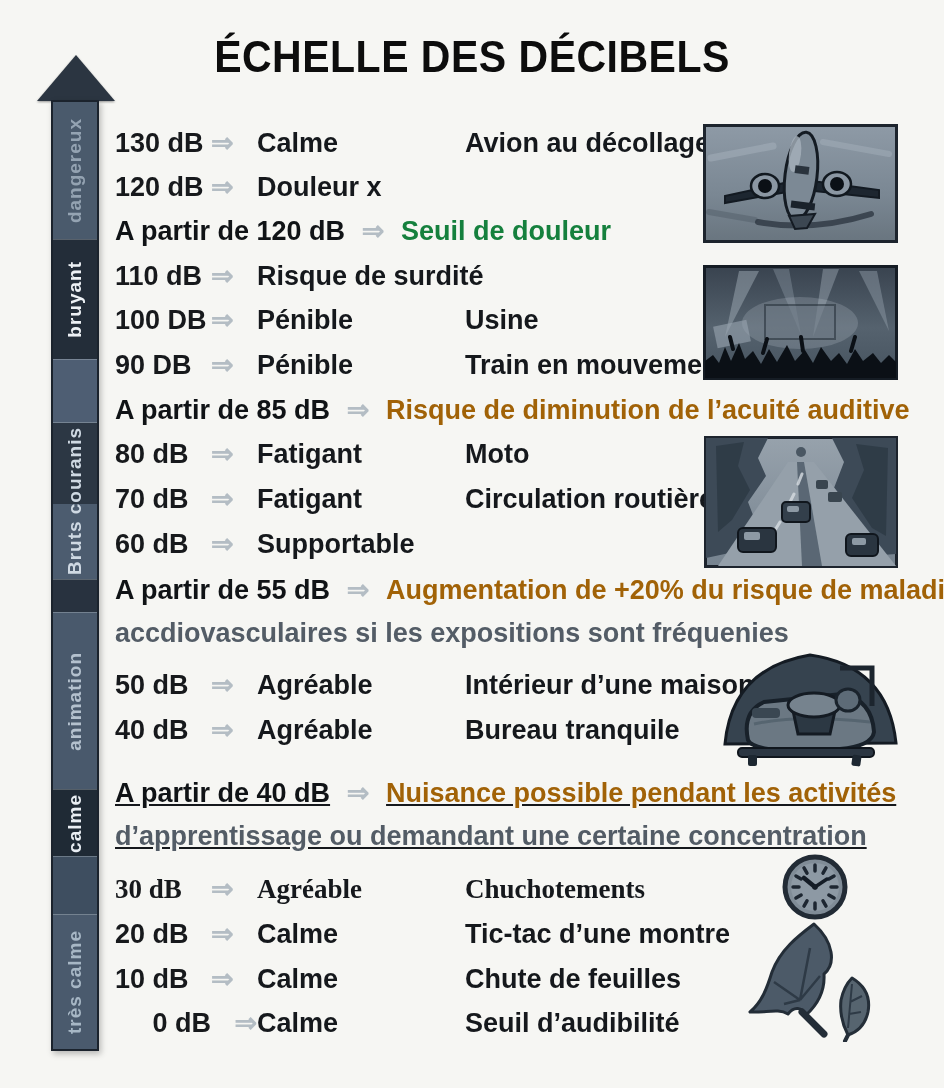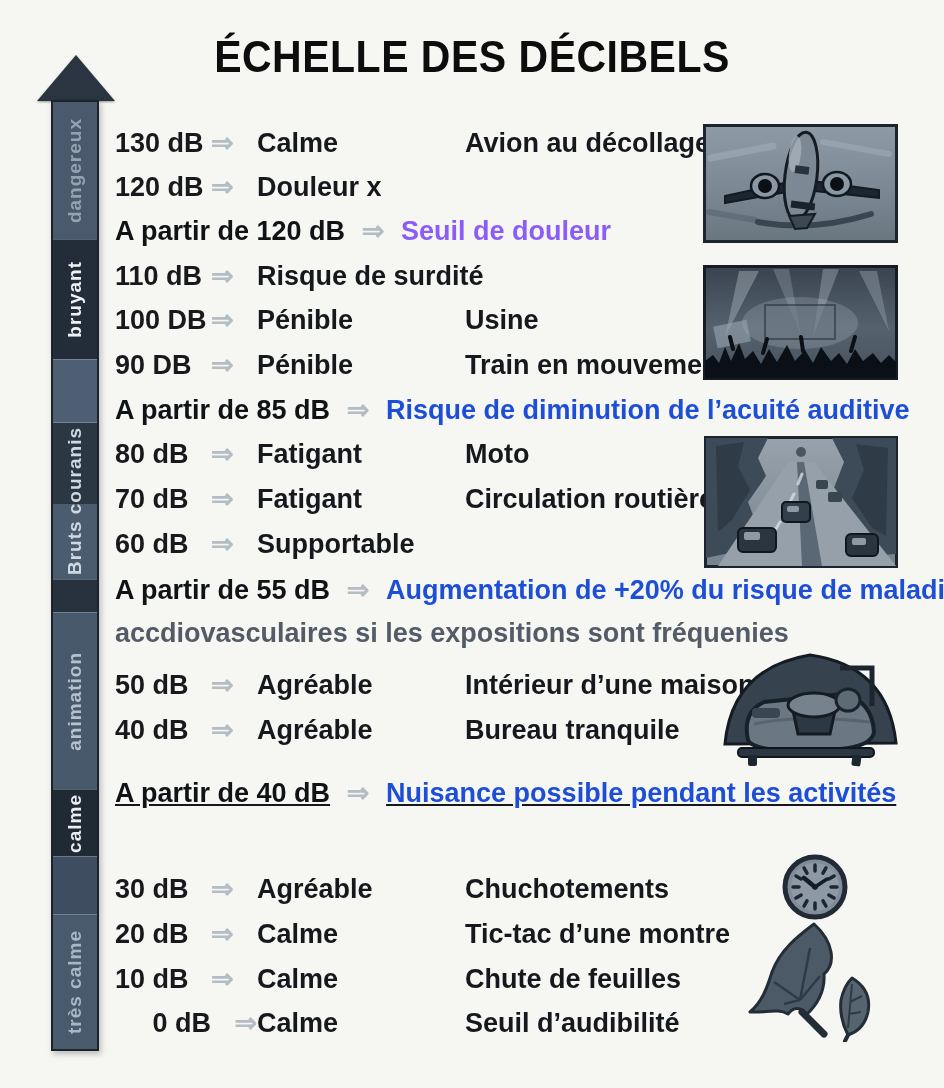--- a/index.html
+++ b/index.html
@@ -20,22 +20,22 @@
   .seg span{writing-mode:vertical-rl;transform:rotate(180deg);
             font-size:19px;font-weight:700;letter-spacing:1px;white-space:nowrap;}
   
   .row{position:absolute;left:115px;white-space:nowrap;font-size:27px;line-height:1.15;color:#15181c;}
   .row .db{display:inline-block;min-width:96px;font-weight:700;color:#17191c;}
   .row .arr{display:inline-block;min-width:46px;color:#b4bdc4;font-weight:700;}
   .row .effect{font-weight:600;}
   .row .example{position:absolute;left:338px;font-weight:600;margin-left:12px;}
   .threshold .label{font-weight:700;color:#101316;}
   .threshold .arr{min-width:56px;text-align:center;}
-  .threshold .note{font-weight:600;color:#8b5cf6;}
-  .threshold .note.muted{color:#1d4ed8;}
+  .threshold .note{font-weight:600;color:#15803d;}
+  .threshold .note.muted{color:#a16207;}
   .threshold .note2{display:block;font-weight:600;color:#535c66;margin-top:12px;}
   
   .ill{position:absolute;}
   .ill svg{display:block;}
 </style>
 </head>
 <body>
 
 <div class="page">
 
@@ -75,22 +75,22 @@
       <div class="row level" style="top: 261px;"><span class="db">110 dB</span><span class="arr">⇒</span><span class="effect">Risque de surdité</span></div>
       <div class="row level" style="top: 305px;"><span class="db">100 DB</span><span class="arr">⇒</span><span class="effect">Pénible</span><span class="example">Usine</span></div>
       <div class="row level" style="top: 350px;"><span class="db">90 DB</span><span class="arr">⇒</span><span class="effect">Pénible</span><span class="example">Train en mouvement</span></div>
       <div class="row threshold" style="top: 395px;"><span class="label">A partir de 85 dB</span><span class="arr">⇒</span><span class="note muted">Risque de diminution de l’acuité auditive</span></div>
       <div class="row level" style="top: 439px;"><span class="db">80 dB</span><span class="arr">⇒</span><span class="effect">Fatigant</span><span class="example">Moto</span></div>
       <div class="row level" style="top: 484px;"><span class="db">70 dB</span><span class="arr">⇒</span><span class="effect">Fatigant</span><span class="example">Circulation routière</span></div>
       <div class="row level" style="top: 529px;"><span class="db">60 dB</span><span class="arr">⇒</span><span class="effect">Supportable</span></div>
       <div class="row threshold" style="top: 575px;"><span class="label">A partir de 55 dB</span><span class="arr">⇒</span><span class="note muted">Augmentation de +20% du risque de maladies</span><span class="note2">accdiovasculaires si les expositions sont fréquenies</span></div>
       <div class="row level" style="top: 670px;"><span class="db">50 dB</span><span class="arr">⇒</span><span class="effect">Agréable</span><span class="example">Intérieur d’une maison</span></div>
       <div class="row level" style="top: 715px;"><span class="db">40 dB</span><span class="arr">⇒</span><span class="effect">Agréable</span><span class="example">Bureau tranquile</span></div>
-      <div class="row threshold" style="top: 778px; text-decoration: underline;"><span class="label">A partir de 40 dB</span><span class="arr">⇒</span><span class="note muted">Nuisance possible pendant les activités</span></div>
-      <div class="row level" style="top: 874px;"><span class="db">30 dB</span><span class="arr">⇒</span><span class="effect">Agréable</span><span class="example">Chuchotements</span></div>
+      <div class="row threshold" style="top: 778px; text-decoration: underline;"><span class="label">A partir de 40 dB</span><span class="arr">⇒</span><span class="note muted">Nuisance possible pendant les activités</span><span class="note2">d’apprentissage ou demandant une certaine concentration</span></div>
+      <div class="row level" style="top: 874px; font-family: Liberation Serif, serif;"><span class="db">30 dB</span><span class="arr">⇒</span><span class="effect">Agréable</span><span class="example">Chuchotements</span></div>
       <div class="row level" style="top: 919px;"><span class="db">20 dB</span><span class="arr">⇒</span><span class="effect">Calme</span><span class="example">Tic-tac d’une montre</span></div>
       <div class="row level" style="top: 964px;"><span class="db">10 dB</span><span class="arr">⇒</span><span class="effect">Calme</span><span class="example">Chute de feuilles</span></div>
       <div class="row level" style="top: 1008px; text-align: right;"><span class="db">0 dB</span><span class="arr">⇒</span><span class="effect">Calme</span><span class="example">Seuil d’audibilité</span></div>
     </div>
 
   <div class="ill" style="left:703px;top:124px;">
     <svg width="195" height="119" viewBox="0 0 195 119">
       <defs>
         <linearGradient id="sky" x1="0" y1="0" x2="0" y2="1">
           <stop offset="0" stop-color="#8e9aa6"></stop>

